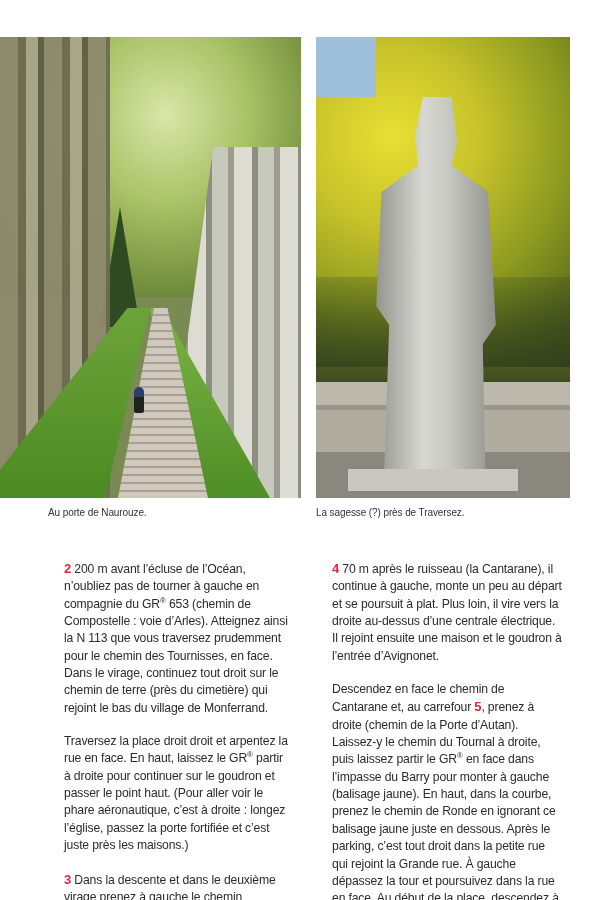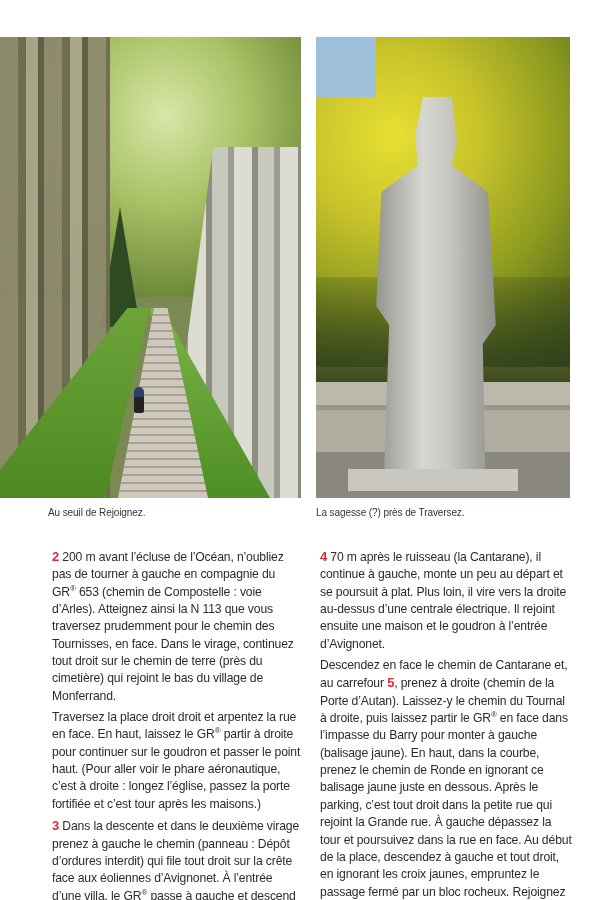--- a/index.html
+++ b/index.html
@@ -51,21 +51,21 @@
 
   .caption { position:absolute; top:507px; font-size:10px; color:#333; letter-spacing:-0.1px;
     font-family:"Liberation Sans Narrow", "Liberation Sans", sans-serif; }
   .caption-left { left:48px; }
   .caption-right { left:316px; }
 
   .col { position:absolute; top:544px; font-size:12.2px; line-height:17.35px; color:#2b2b2b;
     letter-spacing:-0.15px; }
   .col-left  { left:48px;  width:258px; }
   .col-right { left:316px; width:262px; }
-  .col p { margin:4px; }
+  .col p { margin:16px; }
   .step { color:#e0283a; font-weight:bold; font-size:13px; }
   .sup { font-size:8px; vertical-align:super; line-height:0; }
 
   .page-number { position:absolute; left:300px; top:900px; color:#e0283a; font-weight:bold; font-size:12px; }
 </style>
 </head>
 <body>
 
 <div class="photo photo-left">
   <div class="canopy"></div>
@@ -80,26 +80,26 @@
 
 <div class="photo photo-right">
   <div class="foliage"></div>
   <div class="sky"></div>
   <div class="foliage-low"></div>
   <div class="wall"></div>
   <div class="statue"></div>
   <div class="plinth"></div>
 </div>
 
-<div class="caption caption-left">Au seuil de Rejoignez.</div>
+<div class="caption caption-left">Au porte de Naurouze.</div>
 <div class="caption caption-right">La sagesse (?) près de Traversez.</div>
 
 <div class="col col-left">
   <p><span class="step">2</span><span> 200 m avant l’écluse de l’Océan, n’oubliez pas de tourner à gauche en compagnie du GR</span><span class="sup">®</span><span> 653 (chemin de Compostelle : voie d’Arles). Atteignez ainsi la N 113 que vous traversez prudemment pour le chemin des Tournisses, en face. Dans le virage, continuez tout droit sur le chemin de terre (près du cimetière) qui rejoint le bas du village de Monferrand.</span></p>
-  <p><span>Traversez la place droit droit et arpentez la rue en face. En haut, laissez le GR</span><span class="sup">®</span><span> partir à droite pour continuer sur le goudron et passer le point haut. (Pour aller voir le phare aéronautique, c’est à droite : longez l’église, passez la porte fortifiée et c’est tour après les maisons.)</span></p>
+  <p><span>Traversez la place droit droit et arpentez la rue en face. En haut, laissez le GR</span><span class="sup">®</span><span> partir à droite pour continuer sur le goudron et passer le point haut. (Pour aller voir le phare aéronautique, c’est à droite : longez l’église, passez la porte fortifiée et c’est juste près les maisons.)</span></p>
   <p><span class="step">3</span><span> Dans la descente et dans le deuxième virage prenez à gauche le chemin (panneau : Dépôt d’ordures interdit) qui file tout droit sur la crête face aux éoliennes d’Avignonet. À l’entrée d’une villa, le GR</span><span class="sup">®</span><span> passe à gauche et descend entre les champs.</span></p>
 </div>
 
 <div class="col col-right">
   <p><span class="step">4</span><span> 70 m après le ruisseau (la Cantarane), il continue à gauche, monte un peu au départ et se poursuit à plat. Plus loin, il vire vers la droite au-dessus d’une centrale électrique. Il rejoint ensuite une maison et le goudron à l’entrée d’Avignonet.</span></p>
   <p><span>Descendez en face le chemin de Cantarane et, au carrefour </span><span class="step">5</span><span>, prenez à droite (chemin de la Porte d’Autan). Laissez-y le chemin du Tournal à droite, puis laissez partir le GR</span><span class="sup">®</span><span> en face dans l’impasse du Barry pour monter à gauche (balisage jaune). En haut, dans la courbe, prenez le chemin de Ronde en ignorant ce balisage jaune juste en dessous. Après le parking, c’est tout droit dans la petite rue qui rejoint la Grande rue. À gauche dépassez la tour et poursuivez dans la rue en face. Au début de la place, descendez à gauche et tout droit, en ignorant les croix jaunes, empruntez le passage fermé par un bloc rocheux. Rejoignez ainsi l’avenue Occitane, retrouvez le n° 27.</span></p>
 </div>
 
 <div class="page-number">26</div>
 

